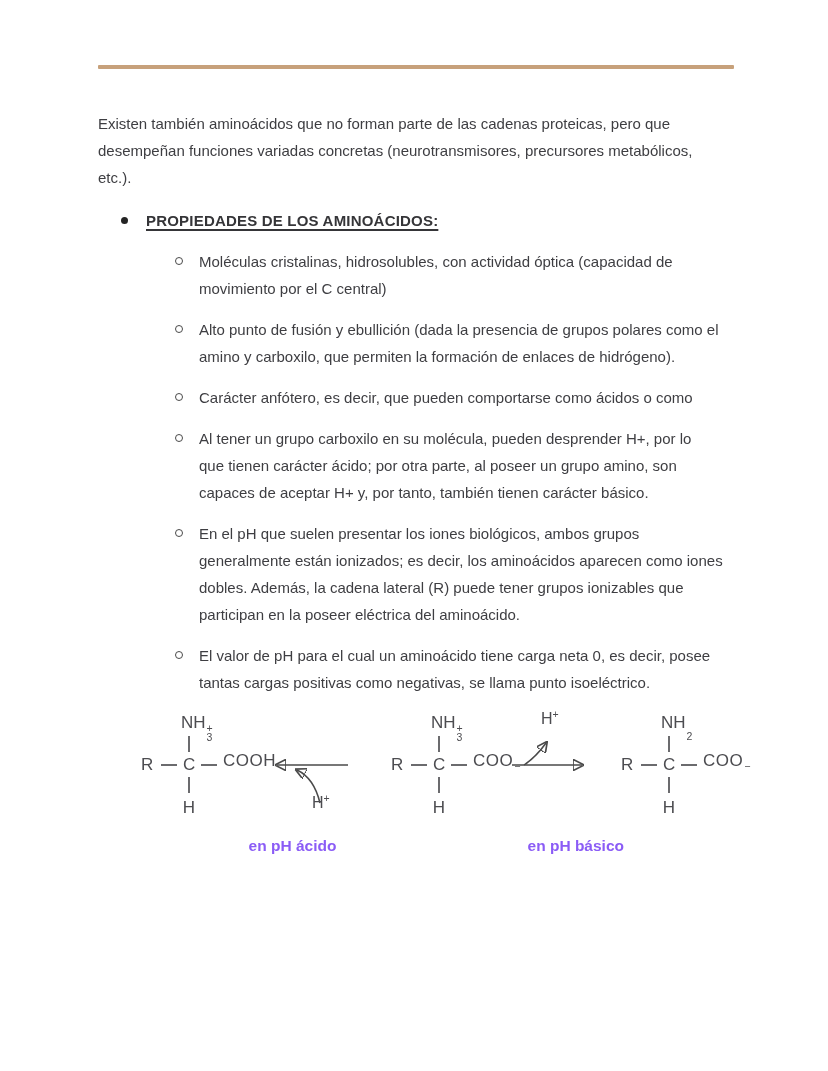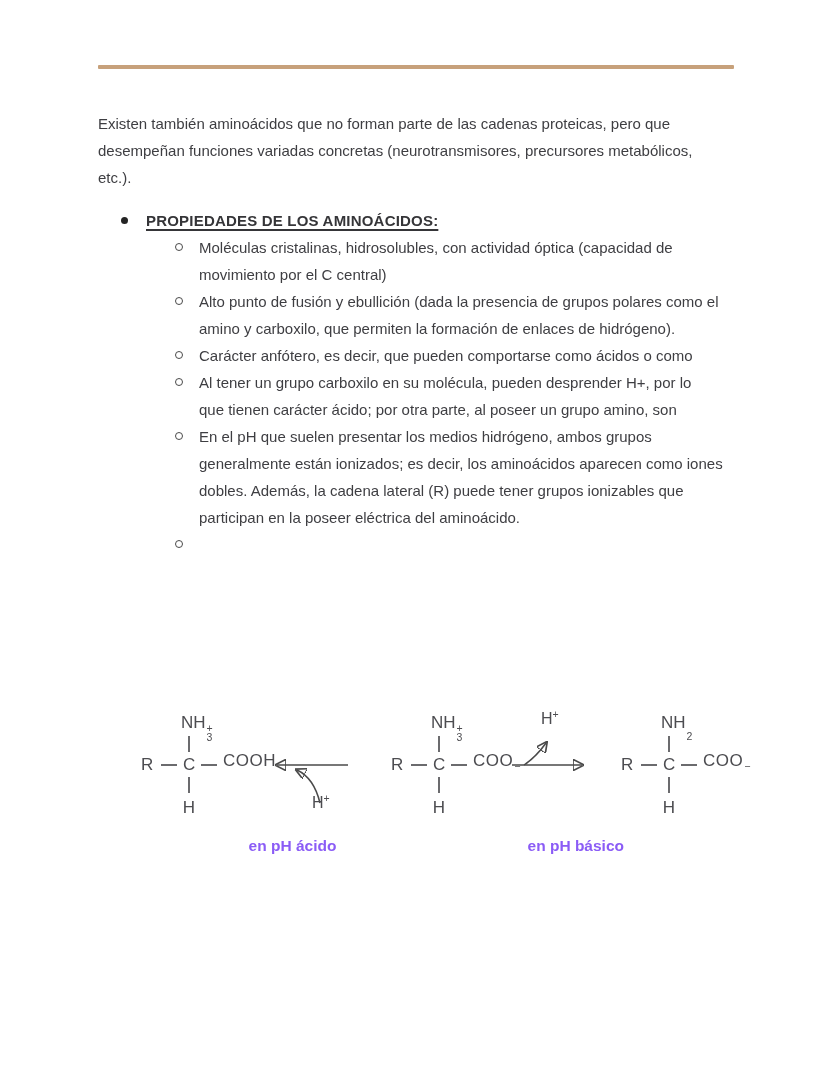--- a/index.html
+++ b/index.html
@@ -13,21 +13,21 @@
   .rule-bottom{top:989px;height:3.5px;}
   .page-number{position:absolute;left:99px;top:997px;font-size:14px;color:#3c3c3c;font-family:"DejaVu Serif",serif;}
 
   .content{position:absolute;left:98px;top:110px;width:640px;font-size:15px;line-height:27px;}
   .intro div{white-space:nowrap;}
 
   .heading-row{display:flex;margin-top:16px;}
   .bullet-dot{flex:none;width:7px;height:7px;border-radius:50%;background:#242424;margin:10px 0 0 23px;}
   .heading-text{font-weight:700;margin-left:18px;text-decoration:underline;text-underline-offset:3px;text-decoration-thickness:1.5px;letter-spacing:0.2px;color:#353538;}
 
-  .sub-item{display:flex;margin-top:0;}
+  .sub-item{display:flex;margin-top:14px;}
   .sub-item.first{}
   .bullet-circle{flex:none;width:6px;height:6px;border:1.6px solid #4a4a4a;border-radius:50%;margin:9px 0 0 77px;}
   .sub-text{margin-left:16px;}
   .sub-text div{white-space:nowrap;}
 
   
   .diagram{position:absolute;left:90px;top:700px;width:660px;height:170px;font-size:17px;color:#4c4c50;}
   .struct{position:absolute;width:170px;height:108px;top:13px;margin-left:36px;}
   .s1{left:15px;} .s2{left:265px;} .s3{left:495px;}
   .struct .top{position:absolute;left:40px;top:0;height:20px;white-space:nowrap;}
@@ -94,33 +94,38 @@
       <span class="bullet-circle"></span>
       <div class="sub-text">
           <div>Carácter anfótero, es decir, que pueden comportarse como ácidos o como</div>
         </div>
     </div>
     <div class="sub-item">
       <span class="bullet-circle"></span>
       <div class="sub-text">
           <div>Al tener un grupo carboxilo en su molécula, pueden desprender H+, por lo</div>
           <div>que tienen carácter ácido; por otra parte, al poseer un grupo amino, son</div>
-        </div>
-    </div>
-    <div class="sub-item">
-      <span class="bullet-circle"></span>
-      <div class="sub-text">
-          <div>En el pH que suelen presentar los medios hidrógeno, ambos grupos</div>
+          <div>capaces de aceptar H+ y, por tanto, también tienen carácter básico.</div>
+        </div>
+    </div>
+    <div class="sub-item">
+      <span class="bullet-circle"></span>
+      <div class="sub-text">
+          <div>En el pH que suelen presentar los iones biológicos, ambos grupos</div>
           <div>generalmente están ionizados; es decir, los aminoácidos aparecen como iones</div>
           <div>dobles. Además, la cadena lateral (R) puede tener grupos ionizables que</div>
           <div>participan en la poseer eléctrica del aminoácido.</div>
         </div>
     </div>
     <div class="sub-item">
       <span class="bullet-circle"></span>
+      <div class="sub-text">
+          <div>El valor de pH para el cual un aminoácido tiene carga neta 0, es decir, posee</div>
+          <div>tantas cargas positivas como negativas, se llama punto isoeléctrico.</div>
+        </div>
     </div>
   </div>
 
   <div class="diagram">
 
     <div class="struct s1">
       <span class="top"><span>NH</span><span class="stack">
             <span class="su">+</span>
             <span class="sb">3</span>
           </span></span>

